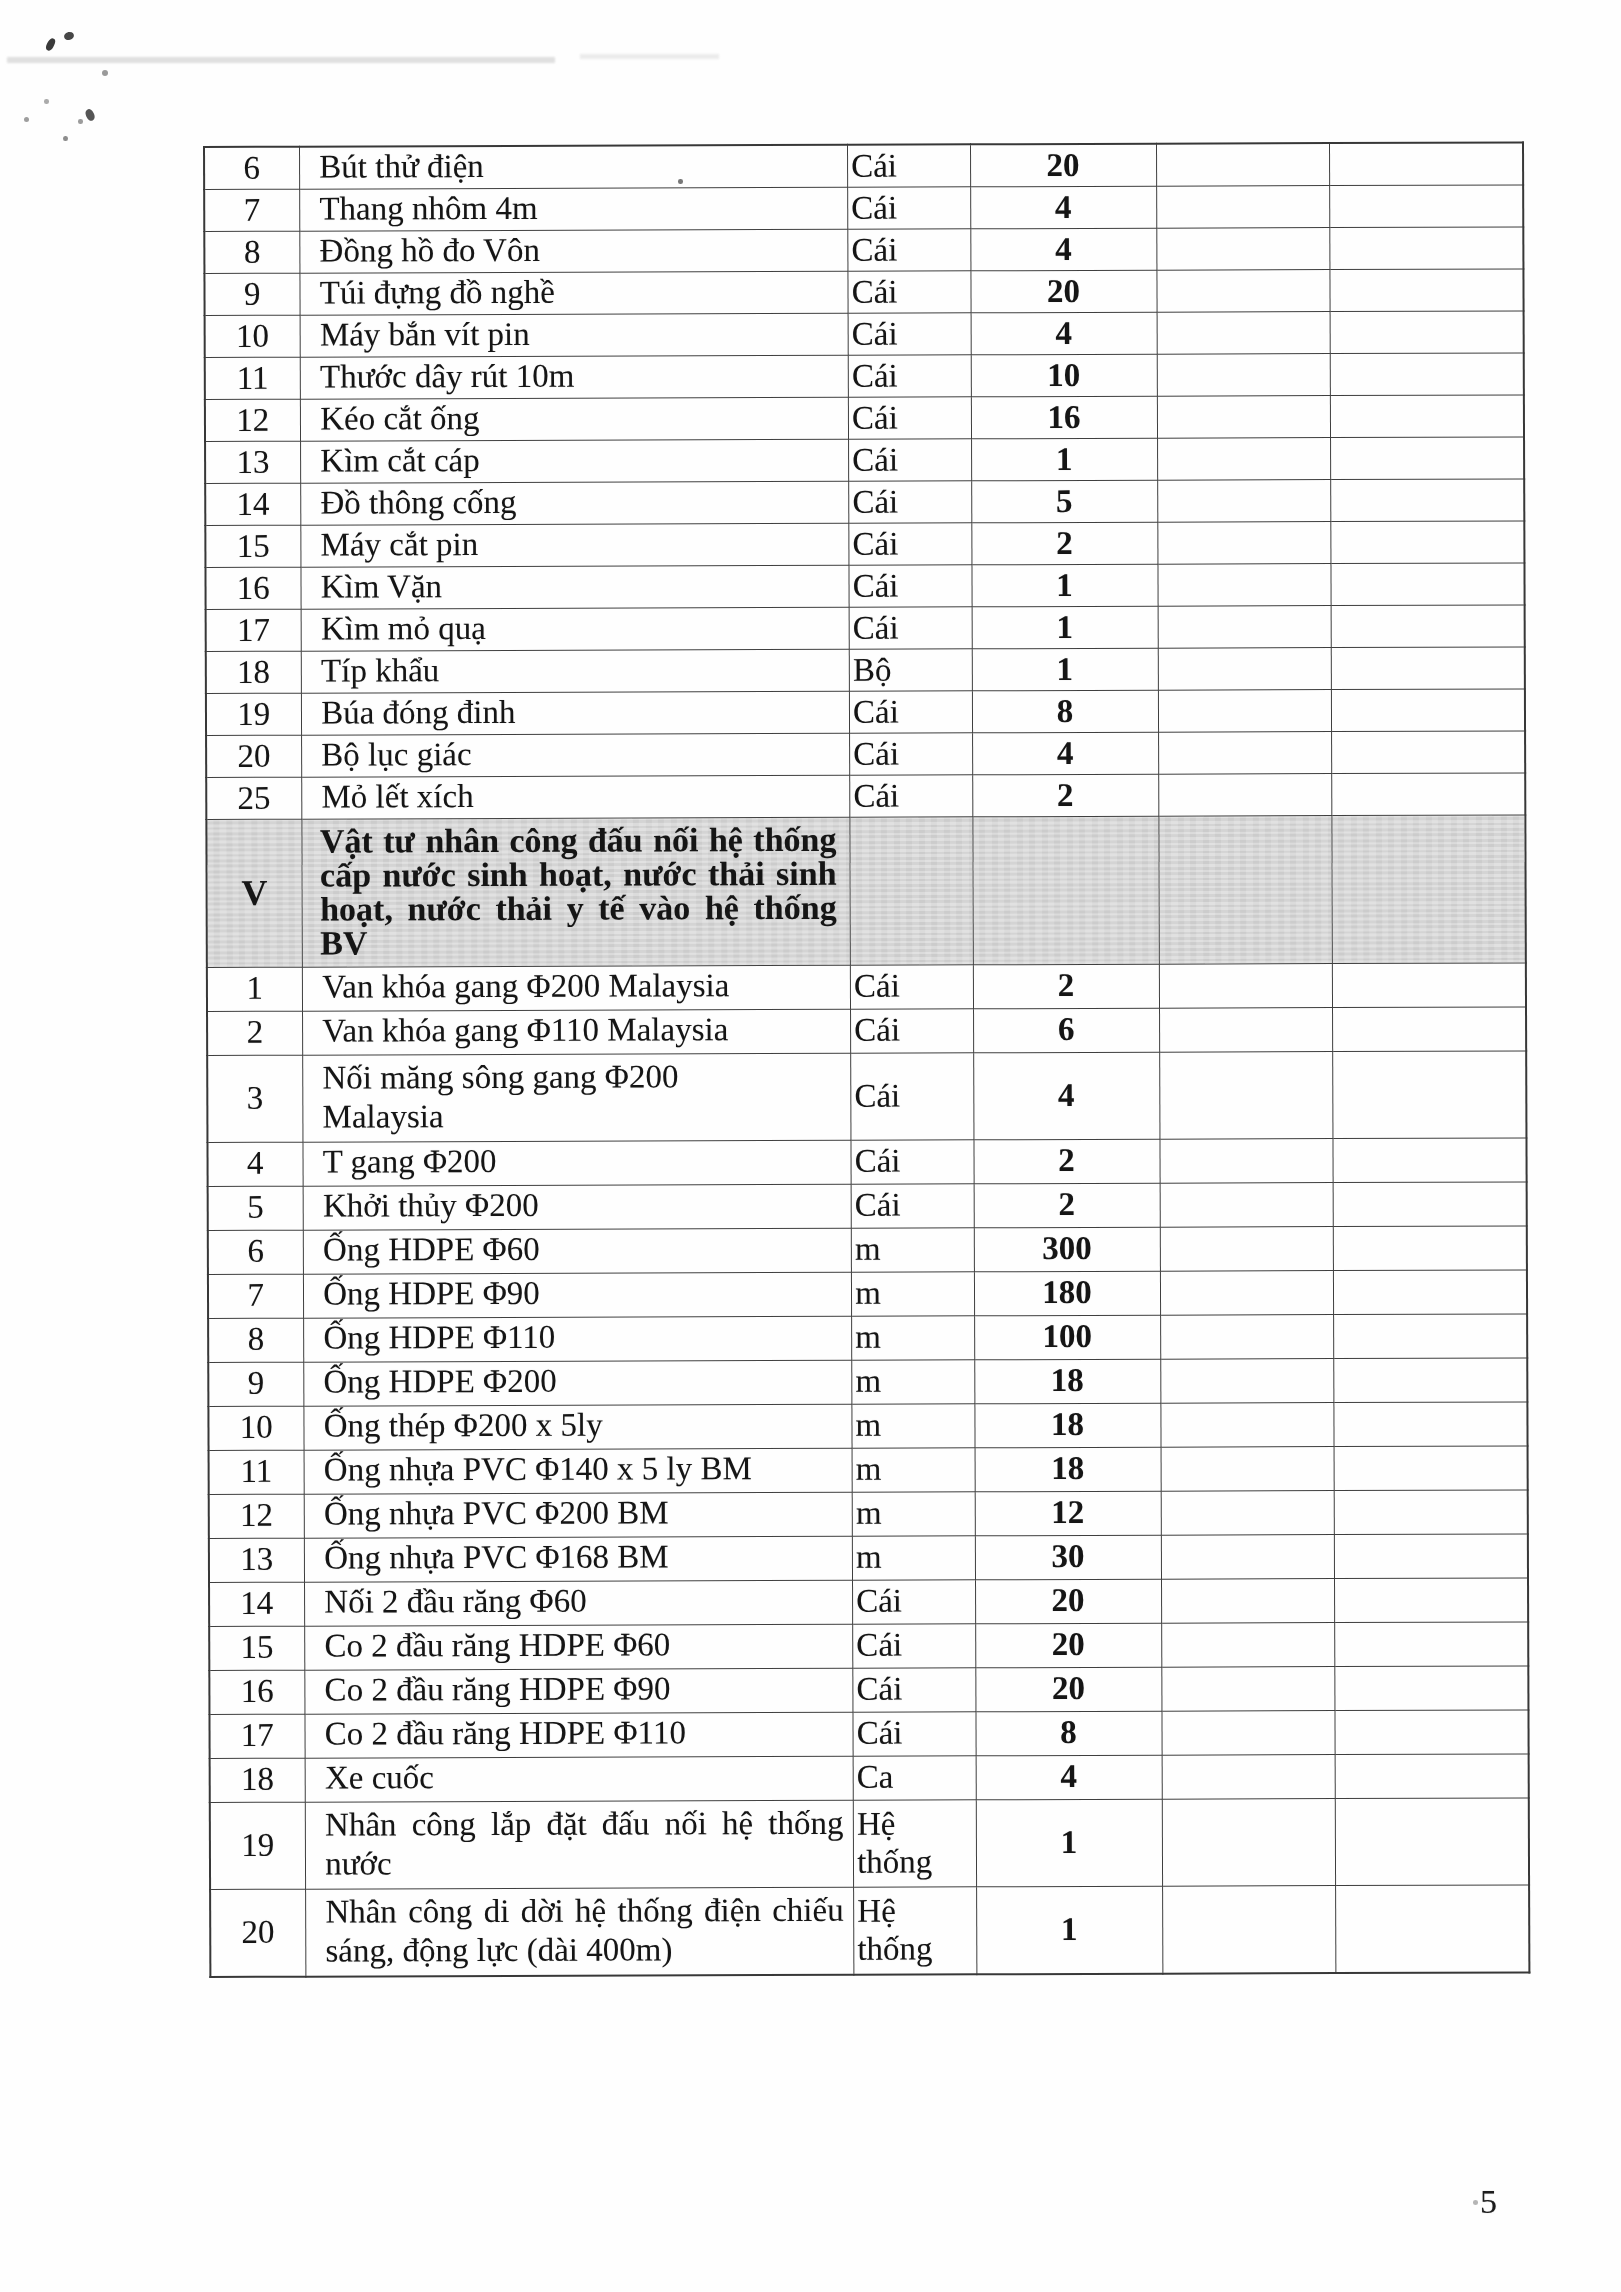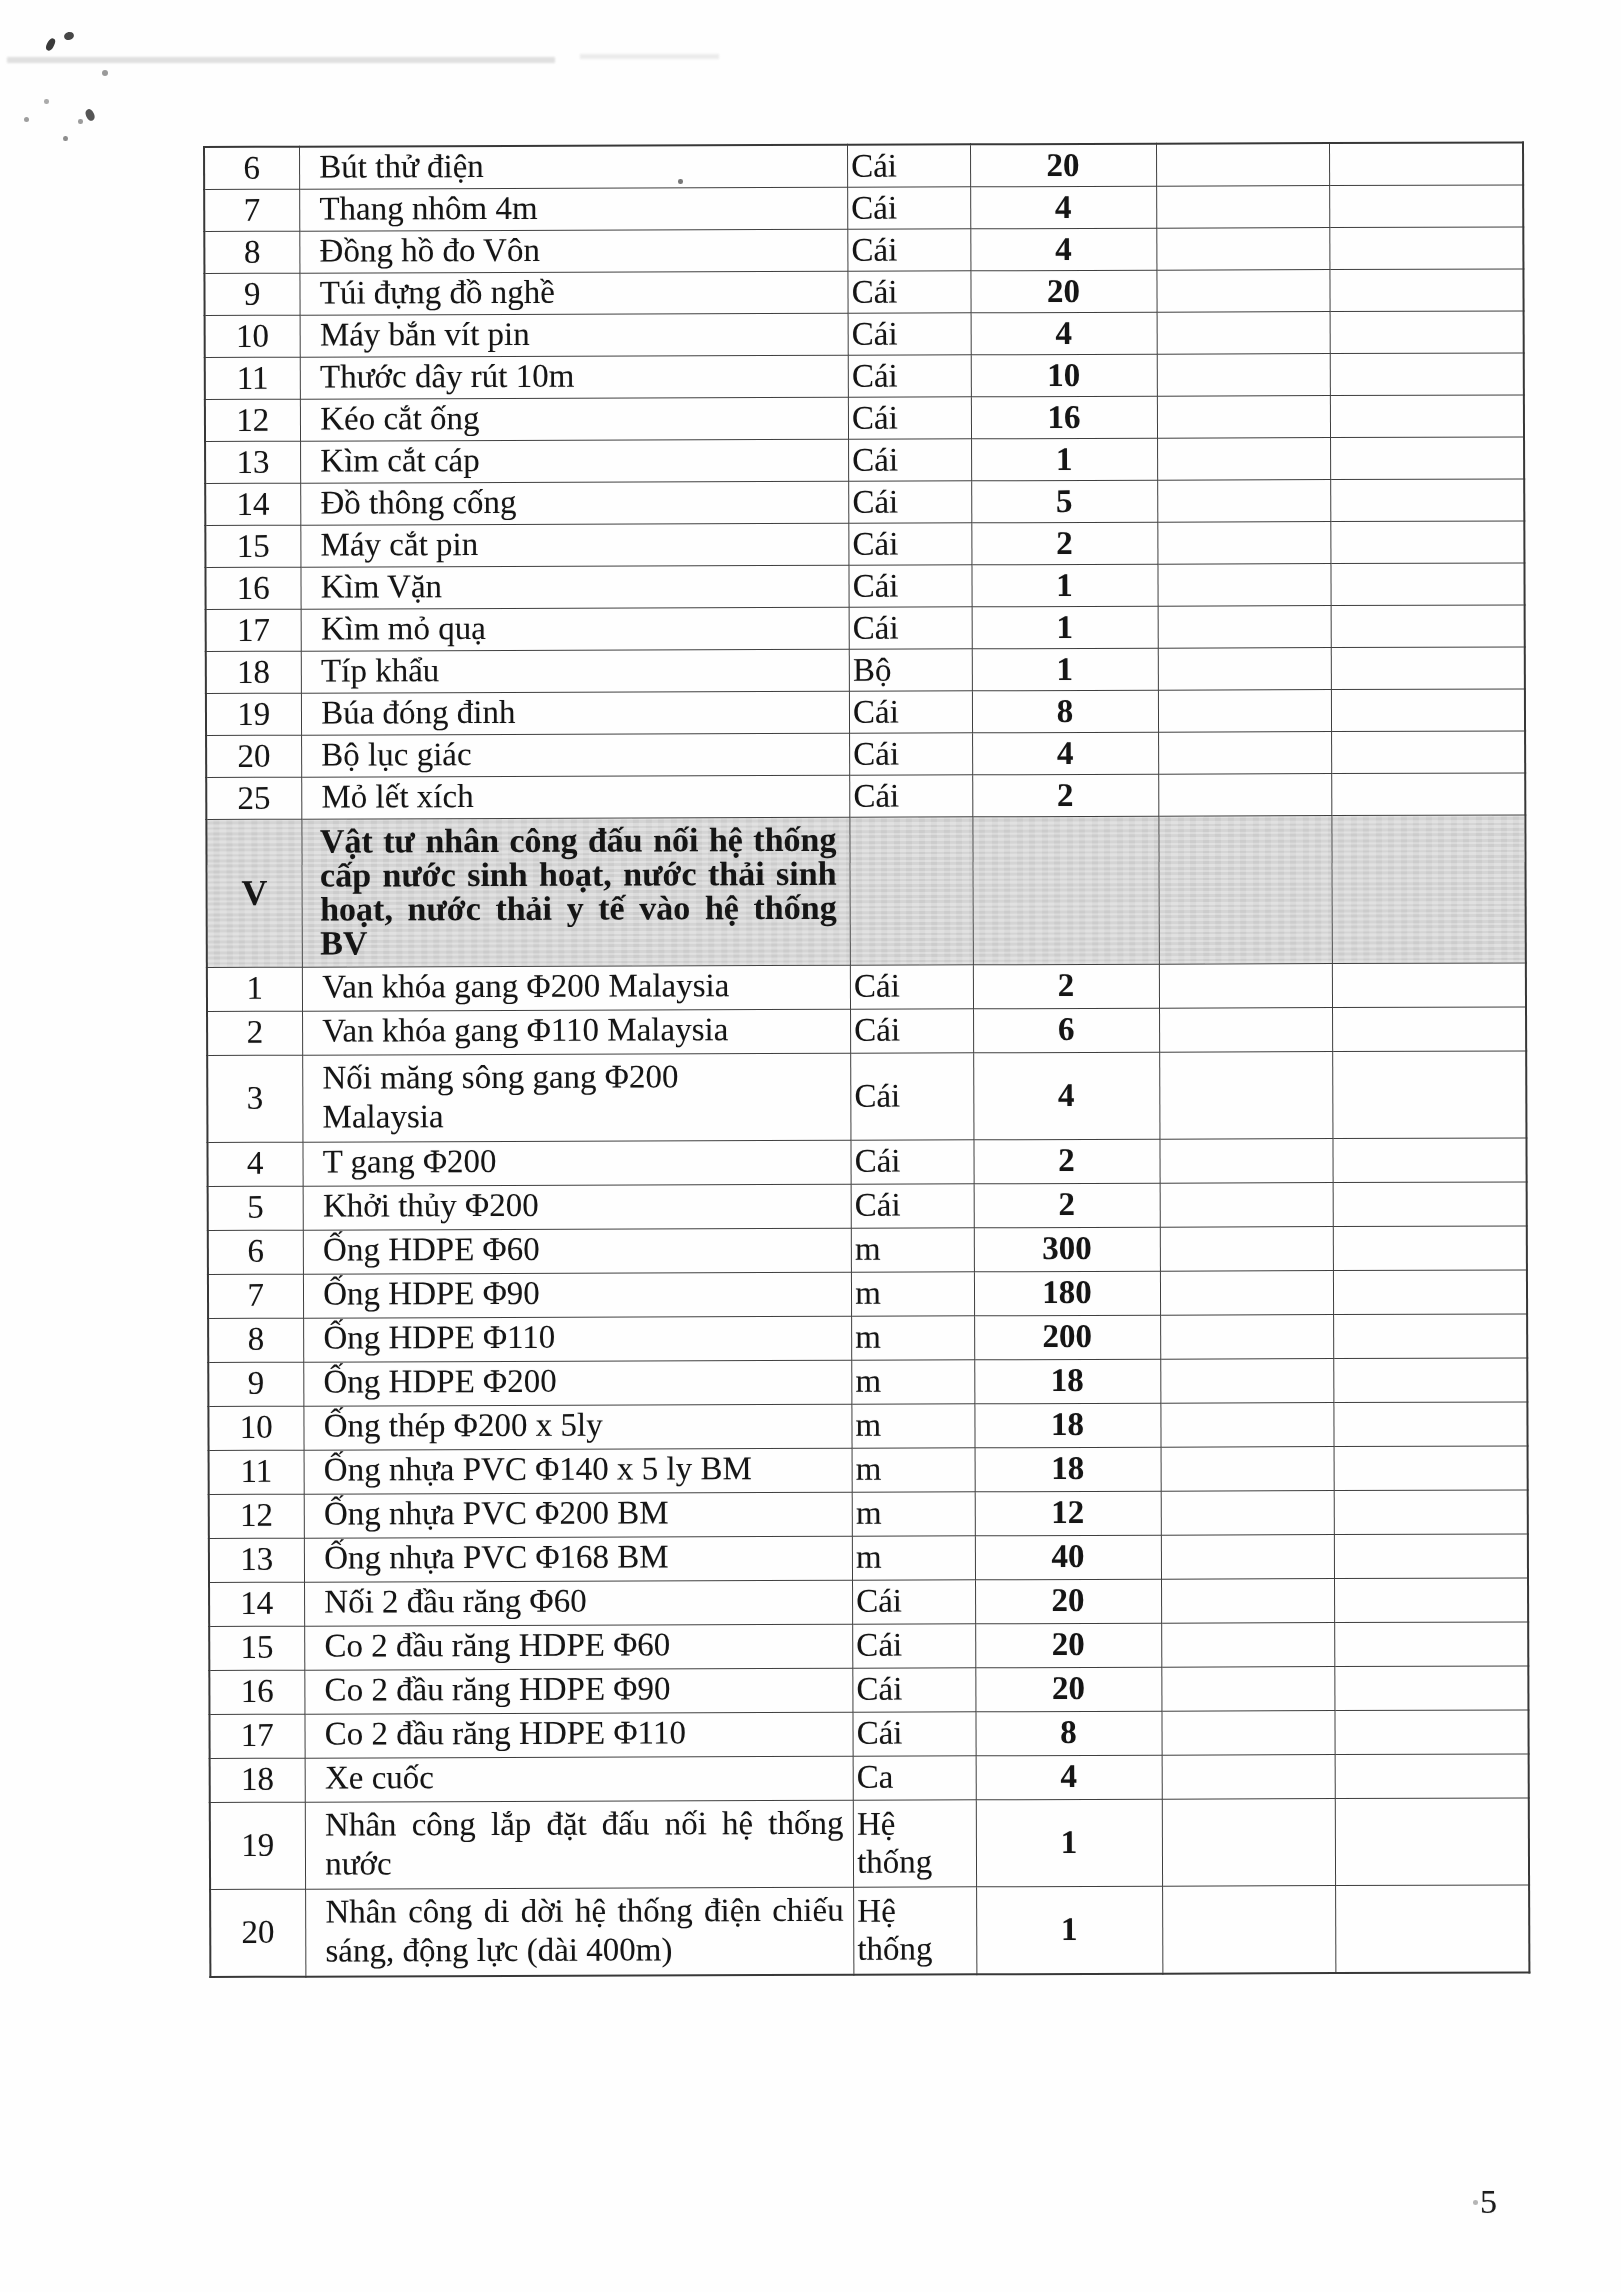--- a/index.html
+++ b/index.html
@@ -271,21 +271,21 @@
     <td class="c-name">Ống HDPE Φ90</td>
     <td class="c-unit">m</td>
     <td class="c-qty">180</td>
     <td class="c-e1"></td>
     <td class="c-e2"></td>
   </tr>
         <tr class="single lower">
     <td class="c-no">8</td>
     <td class="c-name">Ống HDPE Φ110</td>
     <td class="c-unit">m</td>
-    <td class="c-qty">200</td>
+    <td class="c-qty">100</td>
     <td class="c-e1"></td>
     <td class="c-e2"></td>
   </tr>
         <tr class="single lower">
     <td class="c-no">9</td>
     <td class="c-name">Ống HDPE Φ200</td>
     <td class="c-unit">m</td>
     <td class="c-qty">18</td>
     <td class="c-e1"></td>
     <td class="c-e2"></td>
@@ -311,21 +311,21 @@
     <td class="c-name">Ống nhựa PVC Φ200 BM</td>
     <td class="c-unit">m</td>
     <td class="c-qty">12</td>
     <td class="c-e1"></td>
     <td class="c-e2"></td>
   </tr>
         <tr class="single lower">
     <td class="c-no">13</td>
     <td class="c-name">Ống nhựa PVC Φ168 BM</td>
     <td class="c-unit">m</td>
-    <td class="c-qty">40</td>
+    <td class="c-qty">30</td>
     <td class="c-e1"></td>
     <td class="c-e2"></td>
   </tr>
         <tr class="single lower">
     <td class="c-no">14</td>
     <td class="c-name">Nối 2 đầu răng Φ60</td>
     <td class="c-unit">Cái</td>
     <td class="c-qty">20</td>
     <td class="c-e1"></td>
     <td class="c-e2"></td>

